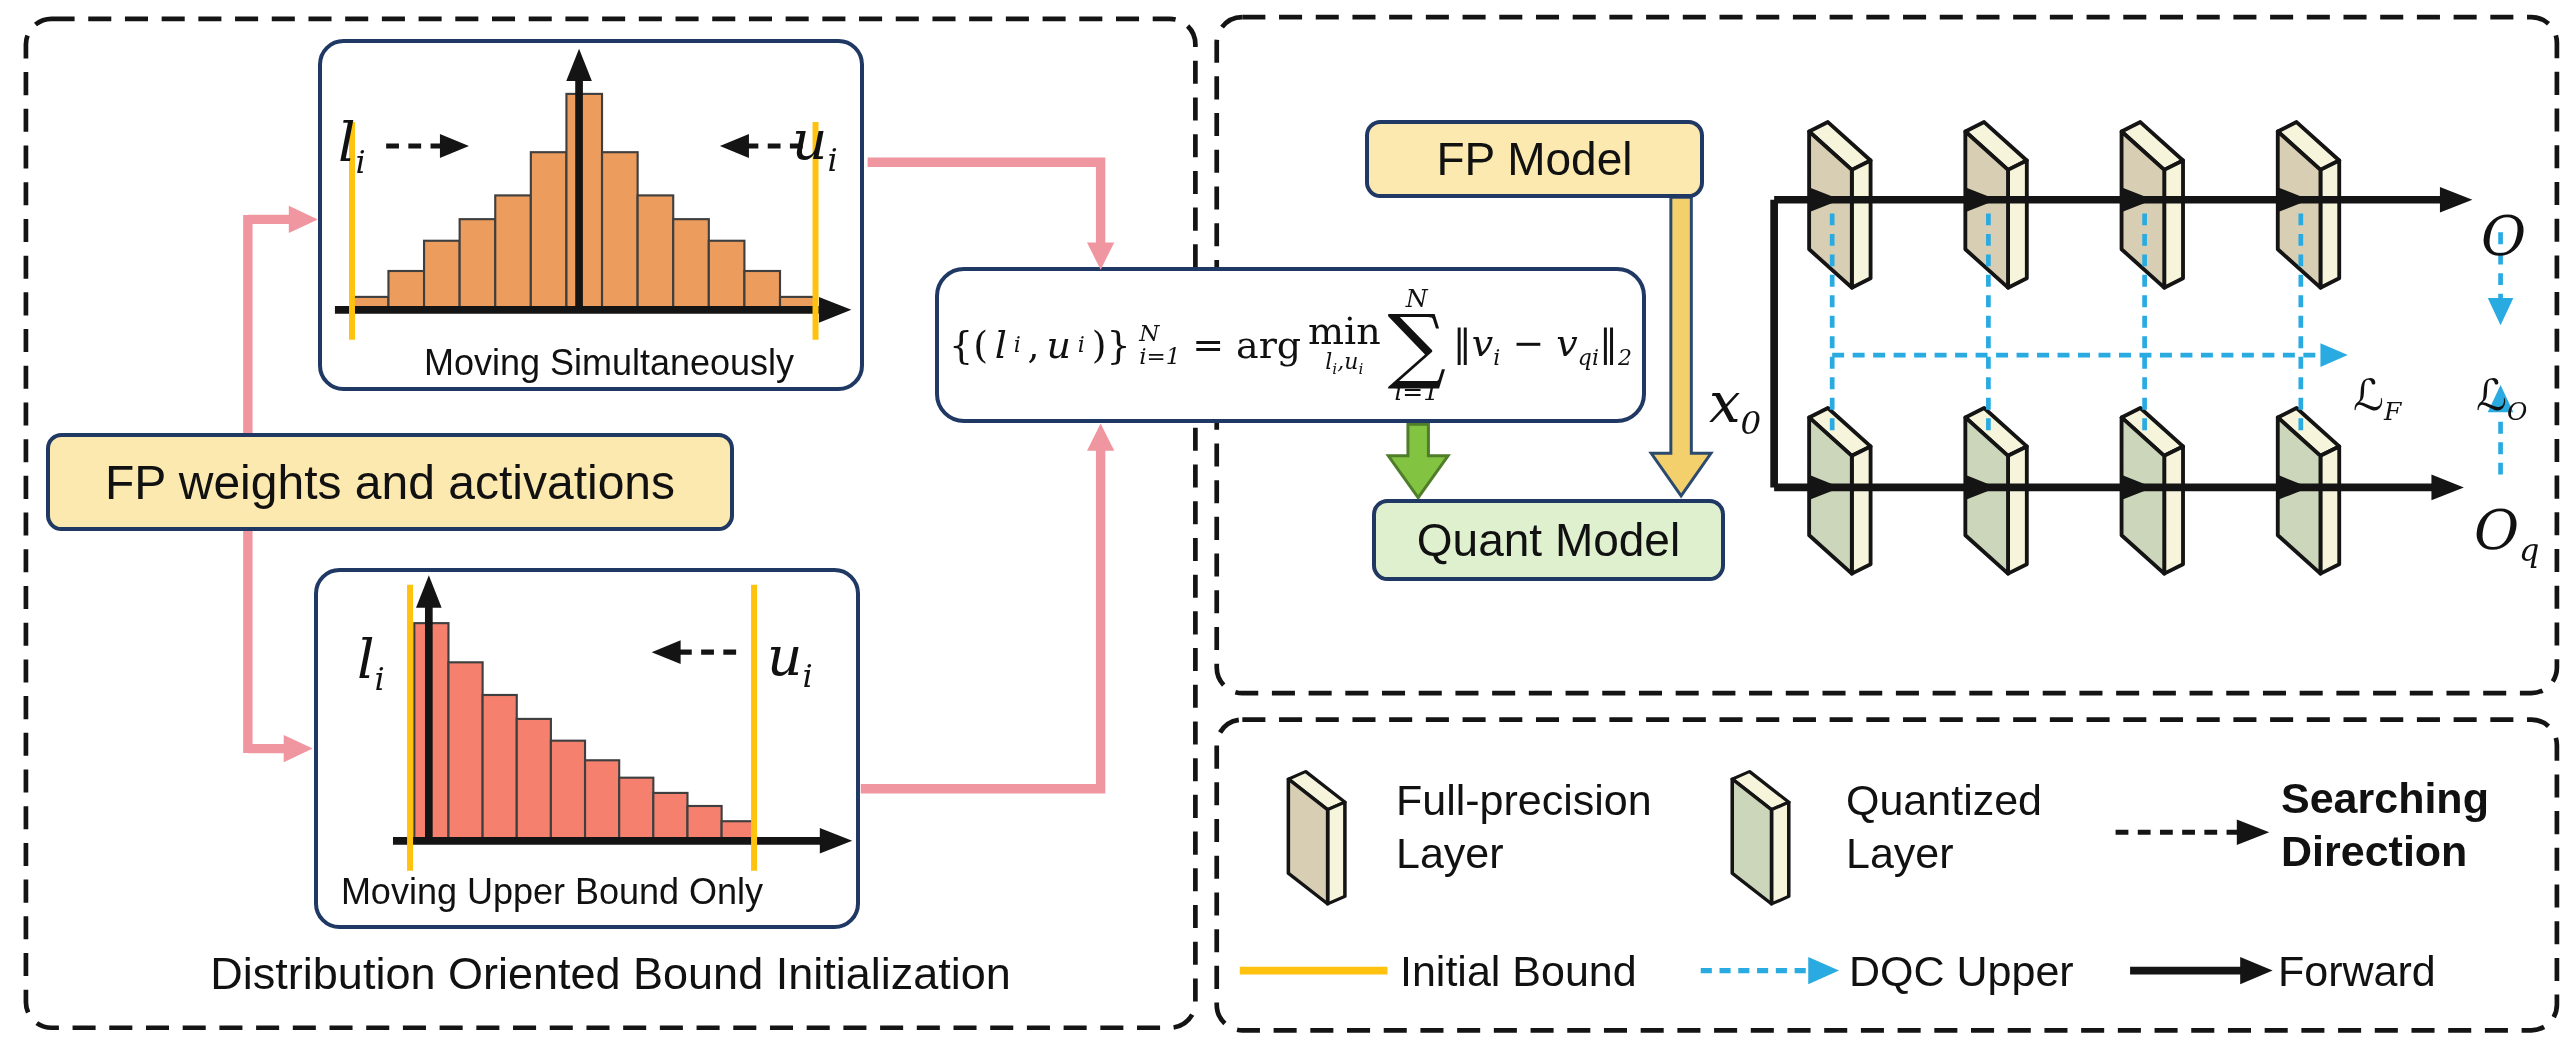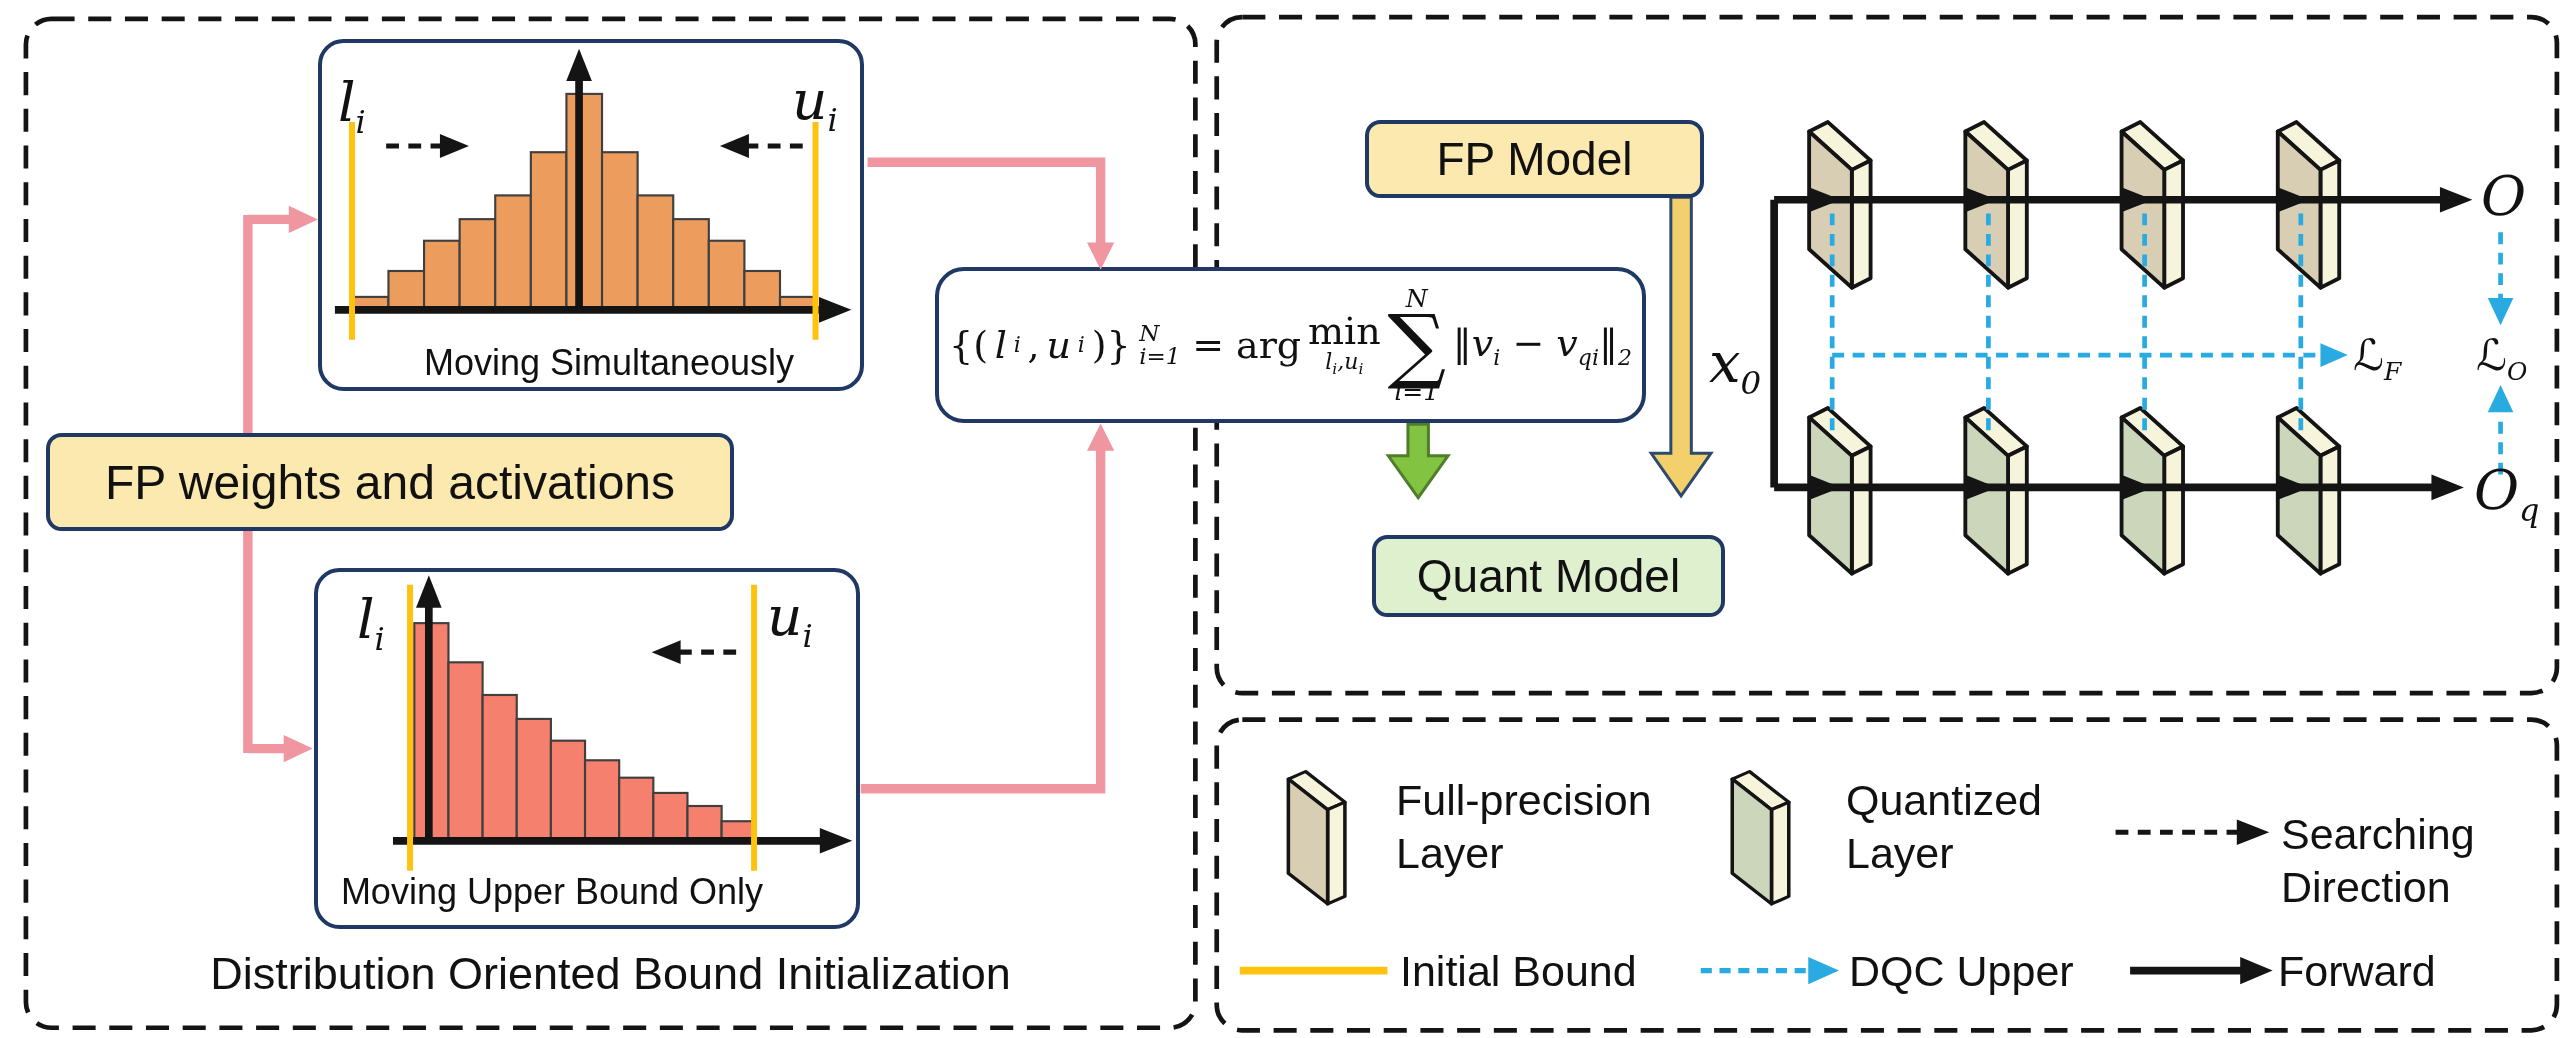--- a/index.html
+++ b/index.html
@@ -12,32 +12,32 @@
          font-family:"Liberation Sans",sans-serif;color:#111;}
   .abs{position:absolute;}
   svg.layer{position:absolute;left:0;top:0;pointer-events:none;}
   .z1{z-index:1}.z2{z-index:2}.z3{z-index:3}.z4{z-index:4}
 
   
   .panel{position:absolute;background:#ffffff;border:4.3px solid var(--navy);border-radius:25.6px;box-sizing:border-box;}
   .ybox{position:absolute;background:var(--box_yellow);border:4.3px solid var(--navy);border-radius:15.4px;
         box-sizing:border-box;display:flex;align-items:center;justify-content:center;}
   .gbox{position:absolute;background:var(--quant_green);border:4.3px solid var(--navy);border-radius:15.4px;
-        box-sizing:border-box;display:flex;align-items:center;justify-content:center;margin-top:36px;}
+        box-sizing:border-box;display:flex;align-items:center;justify-content:center;}
   .fbox{position:absolute;background:#ffffff;border:4.3px solid var(--navy);border-radius:29px;
         box-sizing:border-box;display:flex;align-items:center;justify-content:center;}
 
   .cap{position:absolute;text-align:center;color:#111;}
   .boxtext{font-size:48px;}
   .modeltext{font-size:46px;}
   .pcap{font-size:36px;margin-left:18px;}
   .seccap{font-size:45px;}
 
   
-  .math{position:absolute;font-family:"DejaVu Serif","DejaVu Sans",serif;font-style:italic;color:#111;}
+  .math{position:absolute;font-family:"DejaVu Serif","DejaVu Sans",serif;font-style:italic;color:#111;margin-top:40px;}
   .math sub{font-size:0.58em;font-style:italic;}
   .script{font-family:"DejaVu Serif","DejaVu Sans",serif;font-style:normal;}
 
   
   .formula{display:flex;align-items:center;justify-content:center;gap:6.8px;
            font-family:"DejaVu Serif","DejaVu Sans",serif;font-size:38px;color:#111;}
   .formula .fv{font-style:italic;}
   .formula sub{font-size:0.58em;font-style:italic;}
   .stack{display:inline-flex;flex-direction:column;align-items:center;line-height:1.0;}
   .stack .lim{font-size:22px;font-style:italic;line-height:1.05;}
@@ -265,21 +265,21 @@
   <div class="math z4" style="left:2476px;top:330px;font-size:43px;"><span class="script">ℒ</span><sub>O</sub></div>
 
   <div class="legendtext z4" style="left:1396px;top:774px;">
     <div>Full-precision</div>
     <div>Layer</div>
   </div>
   <div class="legendtext z4" style="left:1846px;top:774px;">
     <div>Quantized</div>
     <div>Layer</div>
   </div>
-  <div class="legendtext z4" style="left:2281px;top:808px;">
+  <div class="legendtext z4" style="left:2281px;top:772px;font-weight:bold;">
     <div>Searching</div>
     <div>Direction</div>
   </div>
   <div class="legendtext z4" style="left:1400px;top:945px;">Initial Bound</div>
   <div class="legendtext z4" style="left:1849px;top:945px;">DQC Upper</div>
   <div class="legendtext z4" style="left:2278px;top:945px;">Forward</div>
 
 </div>
 
 

